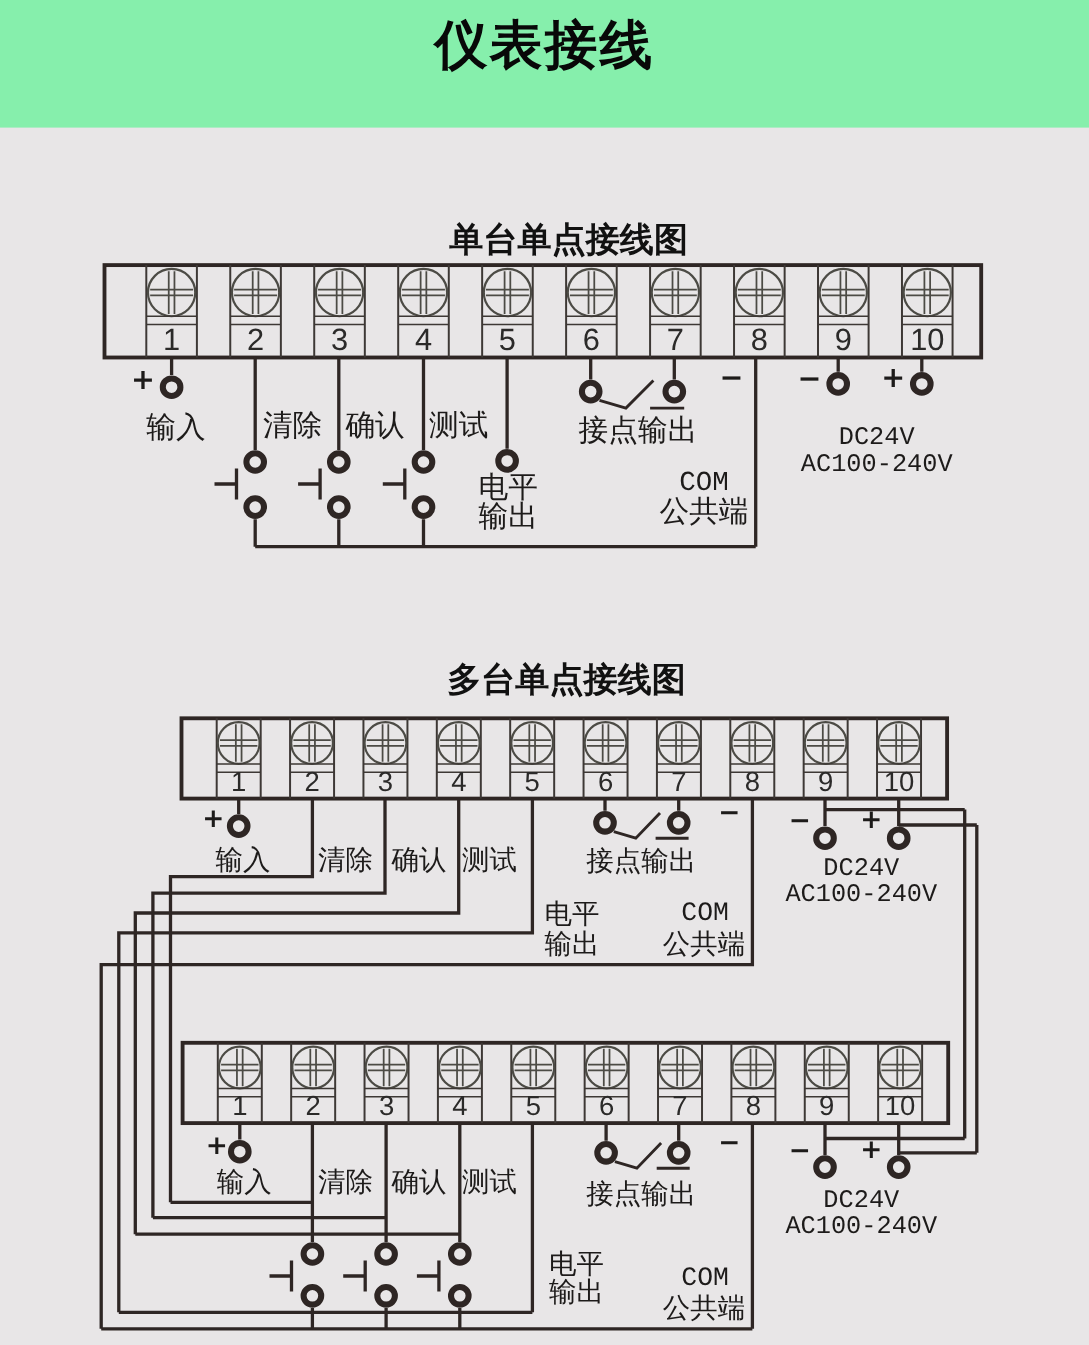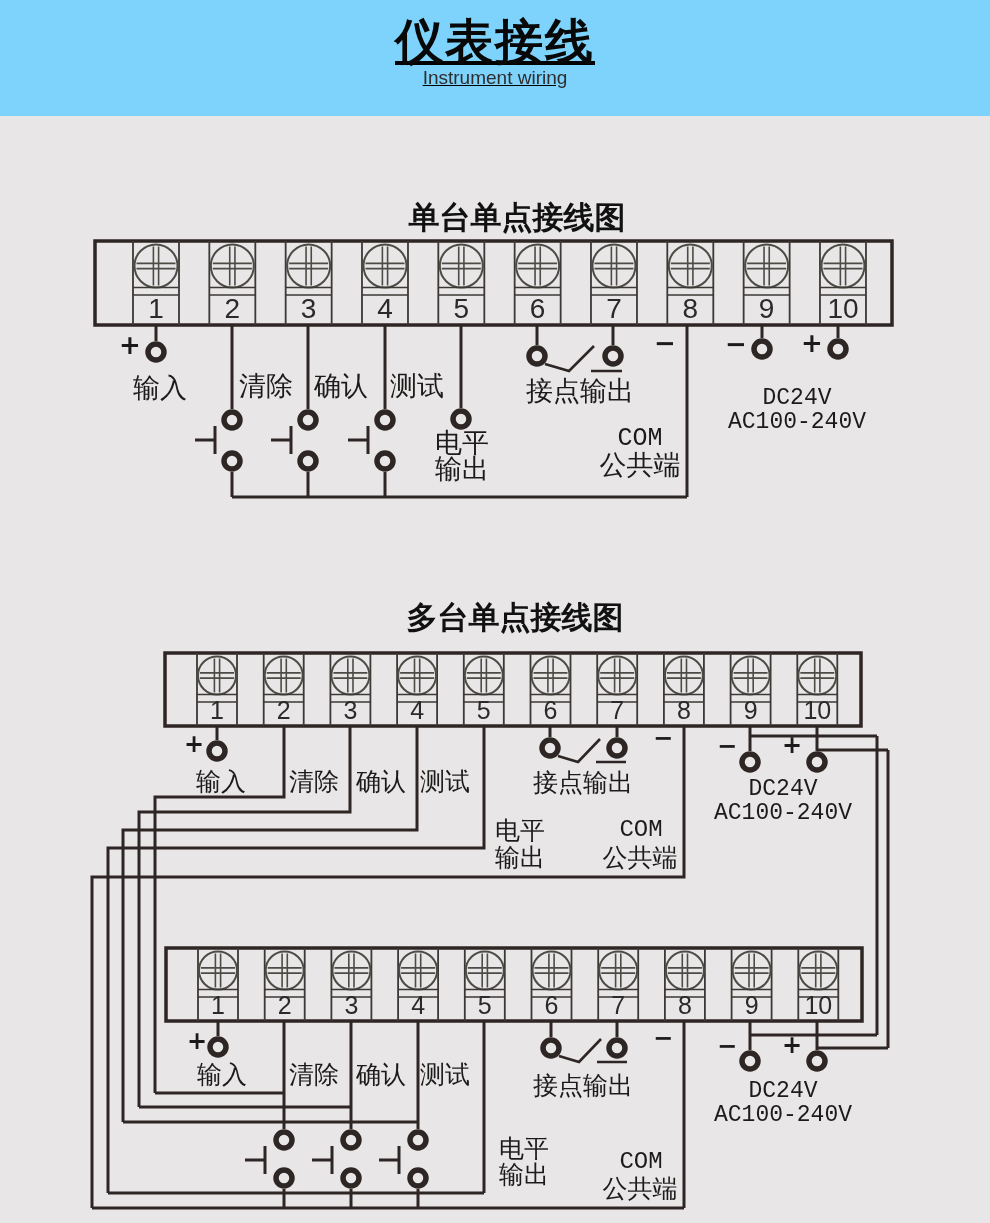--- a/index.html
+++ b/index.html
@@ -1,19 +1,19 @@
 <!DOCTYPE html>
 <html><head>
 <meta charset="utf-8">
 <style>
   html,body{margin:0;padding:0;}
   .canvas{position:relative;width:990px;height:1223px;background:#e8e6e7;overflow:hidden;
           font-family:"Liberation Sans",sans-serif;}
   .topstrip{position:absolute;left:0;top:0;width:990px;height:9px;background:#b9b7b5;}
-  .band{position:absolute;left:0;top:0;width:990px;height:116px;background:#7dd3fc;text-align:center;text-decoration:underline;}
+  .band{position:absolute;left:0;top:0;width:990px;height:116px;background:#86efac;text-align:center;}
   .band h1{margin:16px 0 0 0;font-size:48px;font-weight:bold;letter-spacing:2px;color:#080808;
            font-family:"Liberation Sans",sans-serif;line-height:1.1;}
   .band .sub{font-size:19px;color:#2e2d2d;margin-top:-2px;}
   svg{position:absolute;left:0;top:0;}
   .wire{stroke:#2e2624;stroke-width:3;fill:none;}
   .wire-thin{stroke:#2e2624;stroke-width:2.6;fill:none;}
   .ring{fill:none;stroke:#2e2624;stroke-width:5.5;}
   .block-border{fill:none;stroke:#2e2624;stroke-width:3.5;}
   .cell-line{stroke:#3d3835;stroke-width:1.8;fill:none;}
   .sep-line{stroke:#3d3835;stroke-width:1.5;fill:none;}
@@ -25,21 +25,20 @@
   .dtitle{fill:#111;text-anchor:middle;font-family:"Liberation Sans",sans-serif;font-weight:600;}
   .sign{fill:#1d1b1a;text-anchor:middle;font-family:"DejaVu Sans",sans-serif;font-weight:bold;}
 </style>
 </head>
 <body>
 
 <div class="canvas">
   <div class="topstrip"></div>
   <div class="band">
     <h1>仪表接线</h1>
-    <div class="sub">Instrument wiring</div>
   </div>
 
   <svg width="990" height="1223" viewBox="0 0 990 1223">
 
     <g>
       <text class="dtitle" x="517" y="228" font-size="31">单台单点接线图</text>
 
       <g>
           <rect x="95" y="241" width="797" height="84" class="block-border"></rect>
           <path d="M133,241 V325 M179,241 V325" class="cell-line"></path>

